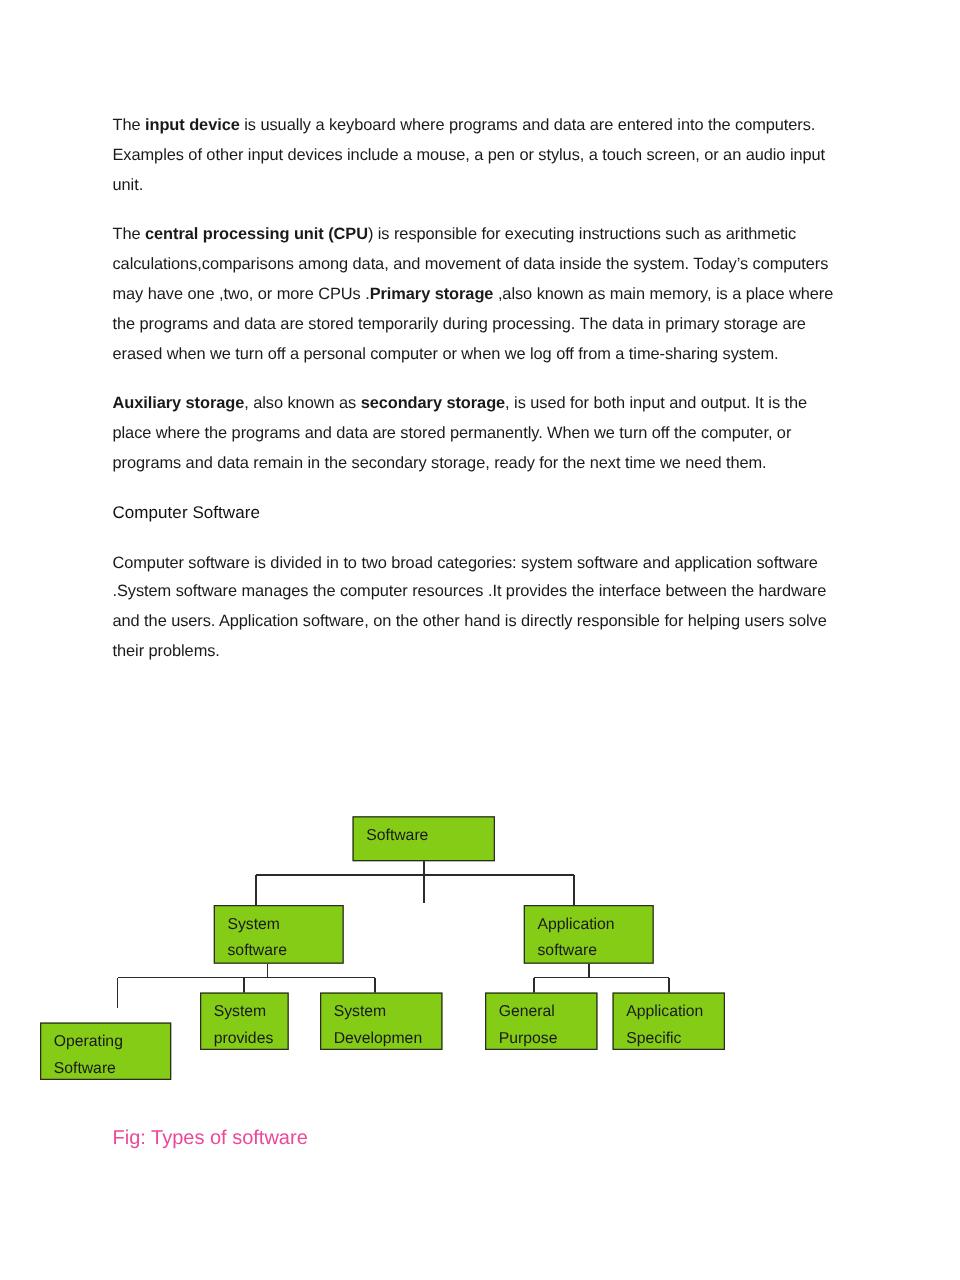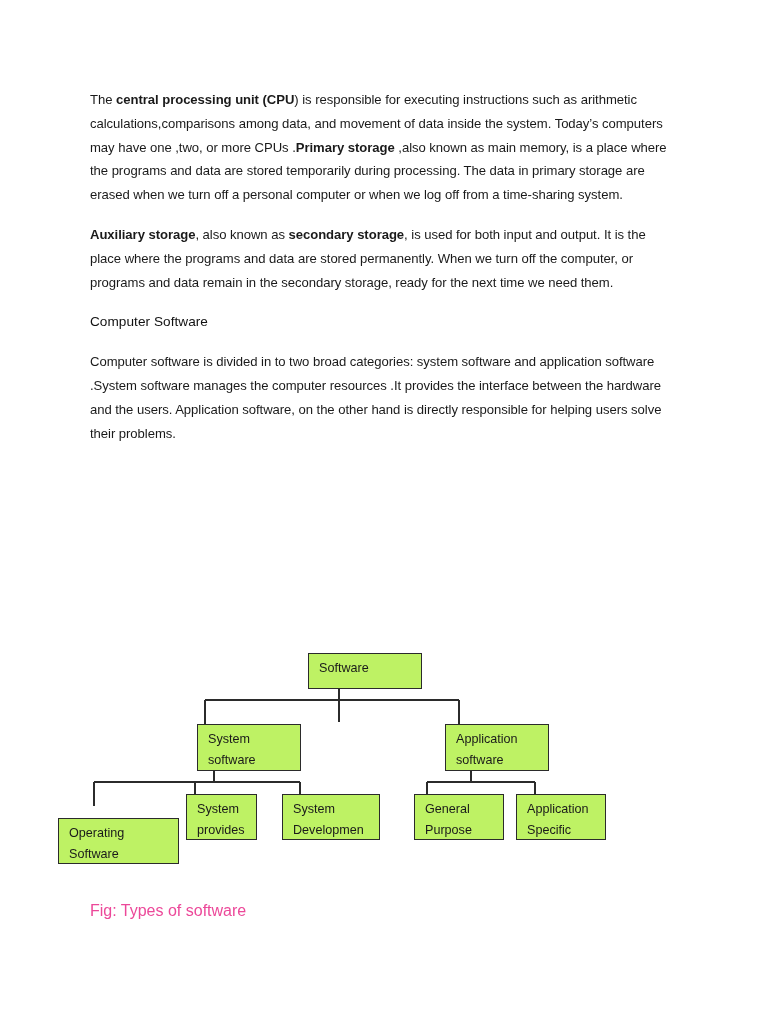--- a/index.html
+++ b/index.html
@@ -56,46 +56,46 @@
     height: 1024px;
     pointer-events: none;
   }
   .diagram svg {
     display: block;
   }
   .nodebox {
     position: absolute;
     box-sizing: border-box;
     border: 1.4px solid #2b2b2b;
-    background: #bef264;
+    background: #84cc16;
     font-size: 12.6px;
     line-height: 21px;
     color: #1a1a1a;
     padding: 4px 0 0 10px;
-    margin-left: 26px;
   }
   .nodebox span {
     display: block;
     white-space: nowrap;
   }
   .caption {
     position: absolute;
     left: 90px;
     top: 902px;
     font-size: 16px;
     line-height: 18px;
     color: #ec4899;
   }
 </style>
 </head>
 <body>
 
 <div class="page">
 
   <div class="content">
+    <p class="para">The <b>input device</b> is usually a keyboard where programs and data are entered into the computers. Examples of other input devices include a mouse, a pen or stylus, a touch screen, or an audio input unit.</p>
     <p class="para">The <b>central processing unit (CPU</b>) is responsible for executing instructions such as arithmetic calculations,comparisons among data, and movement of data inside the system. Today’s computers may have one ,two, or more CPUs .<b>Primary storage</b> ,also known as main memory, is a place where the programs and data are stored temporarily during processing. The data in primary storage are erased when we turn off a personal computer or when we log off from a time-sharing system.</p>
     <p class="para"><b>Auxiliary storage</b>, also known as <b>secondary storage</b>, is used for both input and output. It is the place where the programs and data are stored permanently. When we turn off the computer, or programs and data remain in the secondary storage, ready for the next time we need them.</p>
     <h2 class="section-heading">Computer Software</h2>
     <p class="para">Computer software is divided in to two broad categories: system software and application software .System software manages the computer resources .It provides the interface between the hardware and the users. Application software, on the other hand is directly responsible for helping users solve their problems.</p>
   </div>
 
   <div class="diagram">
     <svg width="768" height="1024" viewBox="0 0 768 1024" xmlns="http://www.w3.org/2000/svg">
       <g stroke="#2b2b2b" stroke-width="1.4" fill="none" shape-rendering="crispEdges">
 
@@ -128,21 +128,21 @@
         <span>Software</span>
       </div>
     <div class="nodebox" style="left: 171px; top: 724px; width: 104px; height: 47px;">
         <span>System</span>
         <span>software</span>
       </div>
     <div class="nodebox" style="left: 419px; top: 724px; width: 104px; height: 47px;">
         <span>Application</span>
         <span>software</span>
       </div>
-    <div class="nodebox" style="left: 32px; top: 818px; width: 121px; height: 46px;">
+    <div class="nodebox" style="left: 32px; top: 818px; width: 105px; height: 46px;">
         <span>Operating</span>
         <span>Software</span>
       </div>
     <div class="nodebox" style="left: 160px; top: 794px; width: 71px; height: 46px;">
         <span>System</span>
         <span>provides</span>
       </div>
     <div class="nodebox" style="left: 256px; top: 794px; width: 98px; height: 46px;">
         <span>System</span>
         <span>Developmen</span>

